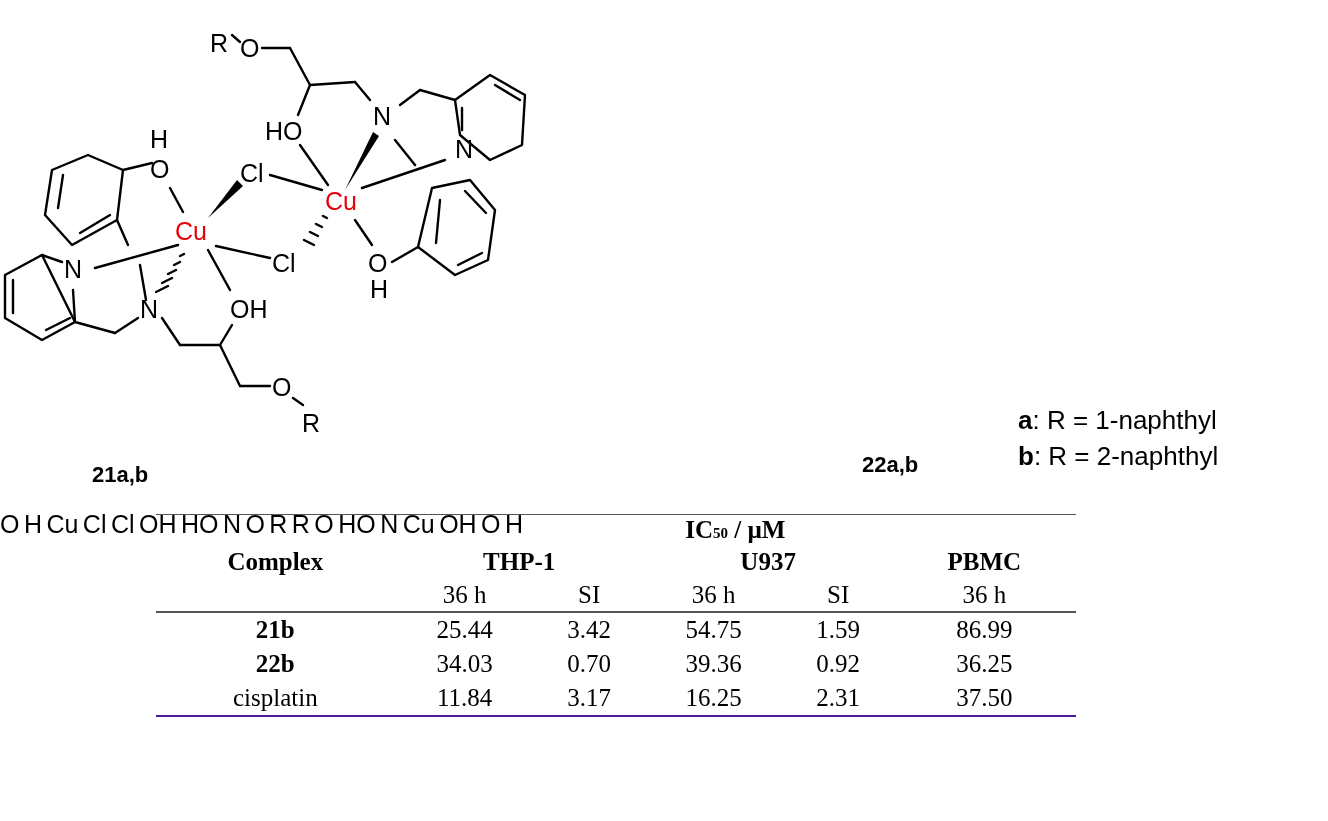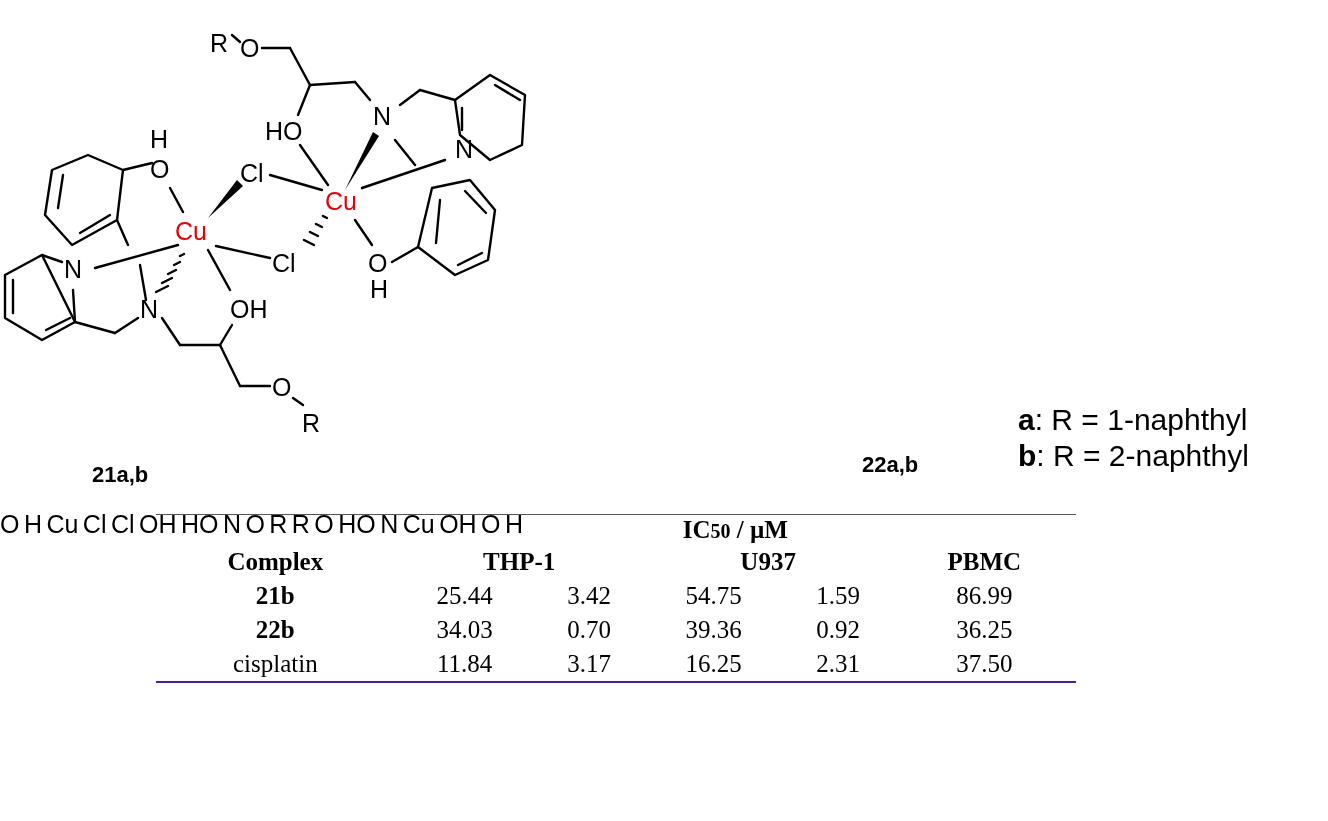--- a/index.html
+++ b/index.html
@@ -5,29 +5,29 @@
   html,body{margin:0;padding:0;background:#ffffff;}
   body{width:1328px;height:821px;position:relative;overflow:hidden;font-family:"Liberation Sans",sans-serif;color:#000;}
   .structs{position:absolute;left:0;top:0;width:1328px;height:510px;}
   .structs svg{width:1328px;height:510px;display:block;}
   .structs line,.structs polyline,.structs polygon.ring{stroke:#000;stroke-width:2.4;fill:none;stroke-linecap:round;stroke-linejoin:round;}
   .structs text{font-family:"Liberation Sans",sans-serif;font-size:25px;fill:#000;}
   .structs text.cu{fill:#e8000b;}
   .wedge{fill:#000;stroke:none;}
   .hash{stroke:#000;stroke-width:2;}
   .clabel{position:absolute;font-family:"Liberation Sans",sans-serif;font-weight:bold;font-size:22px;}
-  .legend{position:absolute;left:1018px;top:402px;font-size:30px;line-height:36px;font-family:"Liberation Sans",sans-serif;}
+  .legend{position:absolute;left:1018px;top:402px;font-size:26px;line-height:36px;font-family:"Liberation Sans",sans-serif;}
   .legend b{font-weight:bold;}
   table.ic{position:absolute;left:156px;top:514px;width:920px;border-collapse:collapse;font-family:"Liberation Serif",serif;font-size:25px;}
   table.ic td,table.ic th{text-align:center;padding:0;height:34px;font-weight:normal;}
   table.ic .b{font-weight:bold;}
   table.ic tr.top td{border-top:1.5px solid #555;height:30px;}
   table.ic tr.sub td{border-bottom:2px solid #555;height:32px;}
   table.ic tr.last td{border-bottom:2px solid #4c1d95;}
-  .sub50{font-size:20px;font-weight:bold;}
+  .sub50{font-size:15px;font-weight:bold;}
 </style>
 </head>
 <body>
 
 <div class="structs">
 <svg viewBox="0 0 1328 510">
 
   <g>
 
     <polygon class="ring" points="88,155 123,170 117,220 72,245 45,215 52,170"></polygon>
@@ -188,20 +188,28 @@
       <tr class="top">
     <td></td>
     <td colspan="5" class="b"><span>IC</span><span class="sub50">50</span><span> / µM</span></td>
   </tr>
   <tr>
     <td class="b">Complex</td>
     <td colspan="2" class="b">THP-1</td>
     <td colspan="2" class="b">U937</td>
     <td class="b">PBMC</td>
   </tr>
+  <tr class="sub">
+    <td></td>
+    <td>36 h</td>
+    <td>SI</td>
+    <td>36 h</td>
+    <td>SI</td>
+    <td>36 h</td>
+  </tr>
   <tr>
     <td class="b">21b</td>
     <td>25.44</td>
     <td>3.42</td>
     <td>54.75</td>
     <td>1.59</td>
     <td>86.99</td>
   </tr>
   <tr>
     <td class="b">22b</td>

